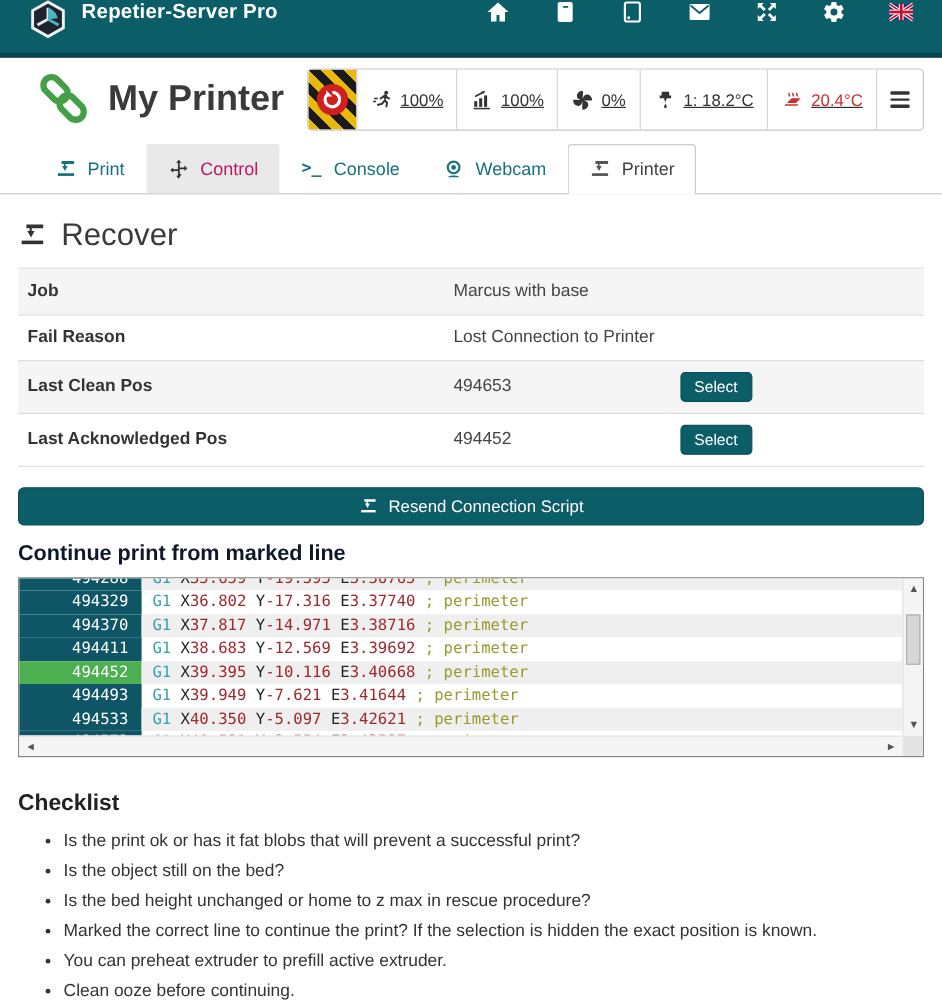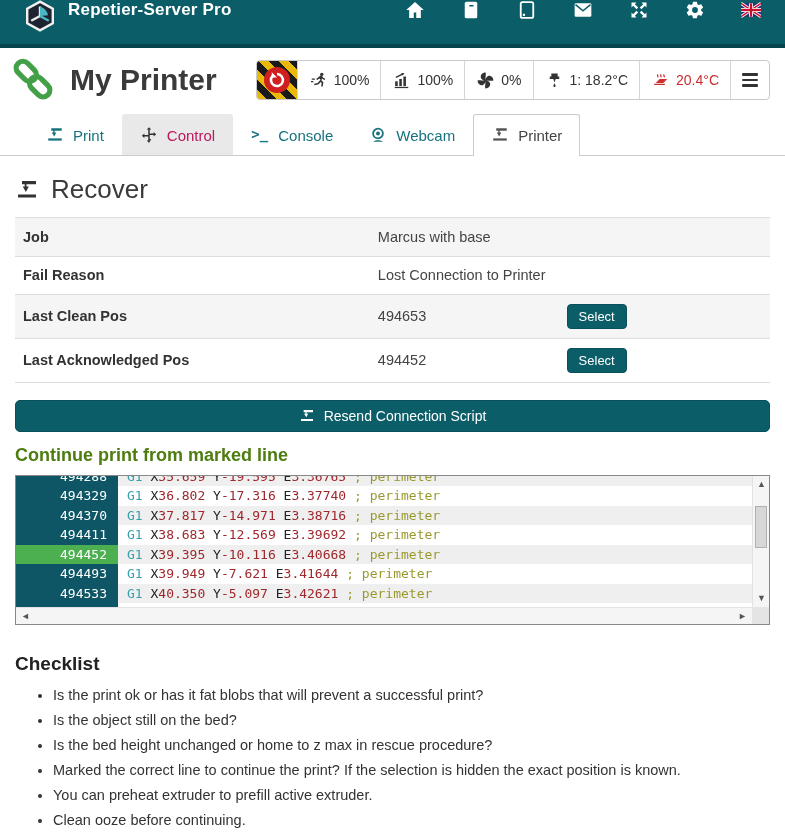--- a/index.html
+++ b/index.html
@@ -9,25 +9,25 @@
   
   .navbar { height:48px; background:#0b5d68; border-bottom:4px solid #07454e;
             display:flex; align-items:flex-start; padding:0 24px; }
   .logo { width:32px; height:32px; flex:none; }
   .nav-title { color:#fff; font-size:17px; font-weight:bold; margin-left:12px; letter-spacing:.2px; }
   .nav-icons { margin-left:auto; display:flex; align-items:center; gap:36px; }
   .nav-icon { width:20px; height:20px; display:inline-flex; cursor:pointer; }
   .nav-icon svg { width:100%; height:100%; }
 
   
-  .header { display:flex; align-items:center; padding:9px 15px 7px 10px; }
+  .header { display:flex; align-items:center; padding:9px 15px 7px 30px; }
   .chain-icon { width:46px; height:46px; }
   .printer-name { font-size:30px; font-weight:bold; color:#3a3a3a; margin-left:14px; }
   .statusbar { margin-left:auto; display:flex; align-items:stretch; border:1px solid #c9c9c9;
-               border-radius:4px; overflow:hidden; height:40px; background:#fff; }
+               border-radius:4px; overflow:hidden; height:52px; background:#fff;text-decoration:underline; }
   .seg { display:flex; align-items:center; gap:6px; padding:0 11px; border-left:1px solid #d5d5d5;
          font-size:14px; color:#333; cursor:pointer; white-space:nowrap; }
   .seg:first-child { border-left:none; padding:0; }
   .seg.alert { color:#cc2e2e; }
   .seg .sicon { width:19px; height:19px; display:inline-flex; }
   .seg .sicon svg { width:100%; height:100%; }
   .estop { width:40px; height:100%; display:flex; align-items:center; justify-content:center;
            background:repeating-linear-gradient(45deg,#e8b80b 0 7px,#1a1a1a 7px 14px); }
   .estop-circle { width:26px; height:26px; border-radius:50%; background:#cf1f1f;
                   display:flex; align-items:center; justify-content:center; }
@@ -62,21 +62,21 @@
   td.sel { width:28%; }
   .select-btn { background:#0b5d68; color:#fff; border:1px solid #09505a; border-radius:4px;
                 font-size:13px; padding:4px 11px; cursor:pointer; font-family:inherit; }
 
   .resend-btn { width:100%; margin:17px 0 13px 0; height:32px; background:#0b5d68; color:#fff;
                 border:1px solid #09505a; border-radius:5px; font-size:14px; cursor:pointer;
                 display:flex; align-items:center; justify-content:center; gap:9px; font-family:inherit; }
   .btn-ico { width:16px; height:16px; display:inline-flex; }
   .btn-ico svg { width:100%; height:100%; }
 
-  .gcode-h { font-size:18px; font-weight:bold; color:#4d7c0f; margin:2px 0 9px 0; }
+  .gcode-h { font-size:18px; font-weight:bold; color:#0f172a; margin:2px 0 9px 0; }
 
   
   .codebox { position:relative; border:1px solid #888; height:150px; overflow:hidden; background:#fff; }
   .code-view { position:absolute; left:0; top:0; right:17px; bottom:17px; overflow:hidden; }
   .code-inner { transform:translateY(-9px); }
   .code-row { display:flex; height:19.5px; line-height:19.5px; cursor:pointer;
               font-family:"DejaVu Sans Mono", monospace; font-size:13px; white-space:nowrap; }
   .code-row:nth-child(odd) .ctext { background:#efefef; }
   .gut { flex:none; width:102px; background:#0e5665; color:#fff; text-align:right;
          padding-right:11px; }

